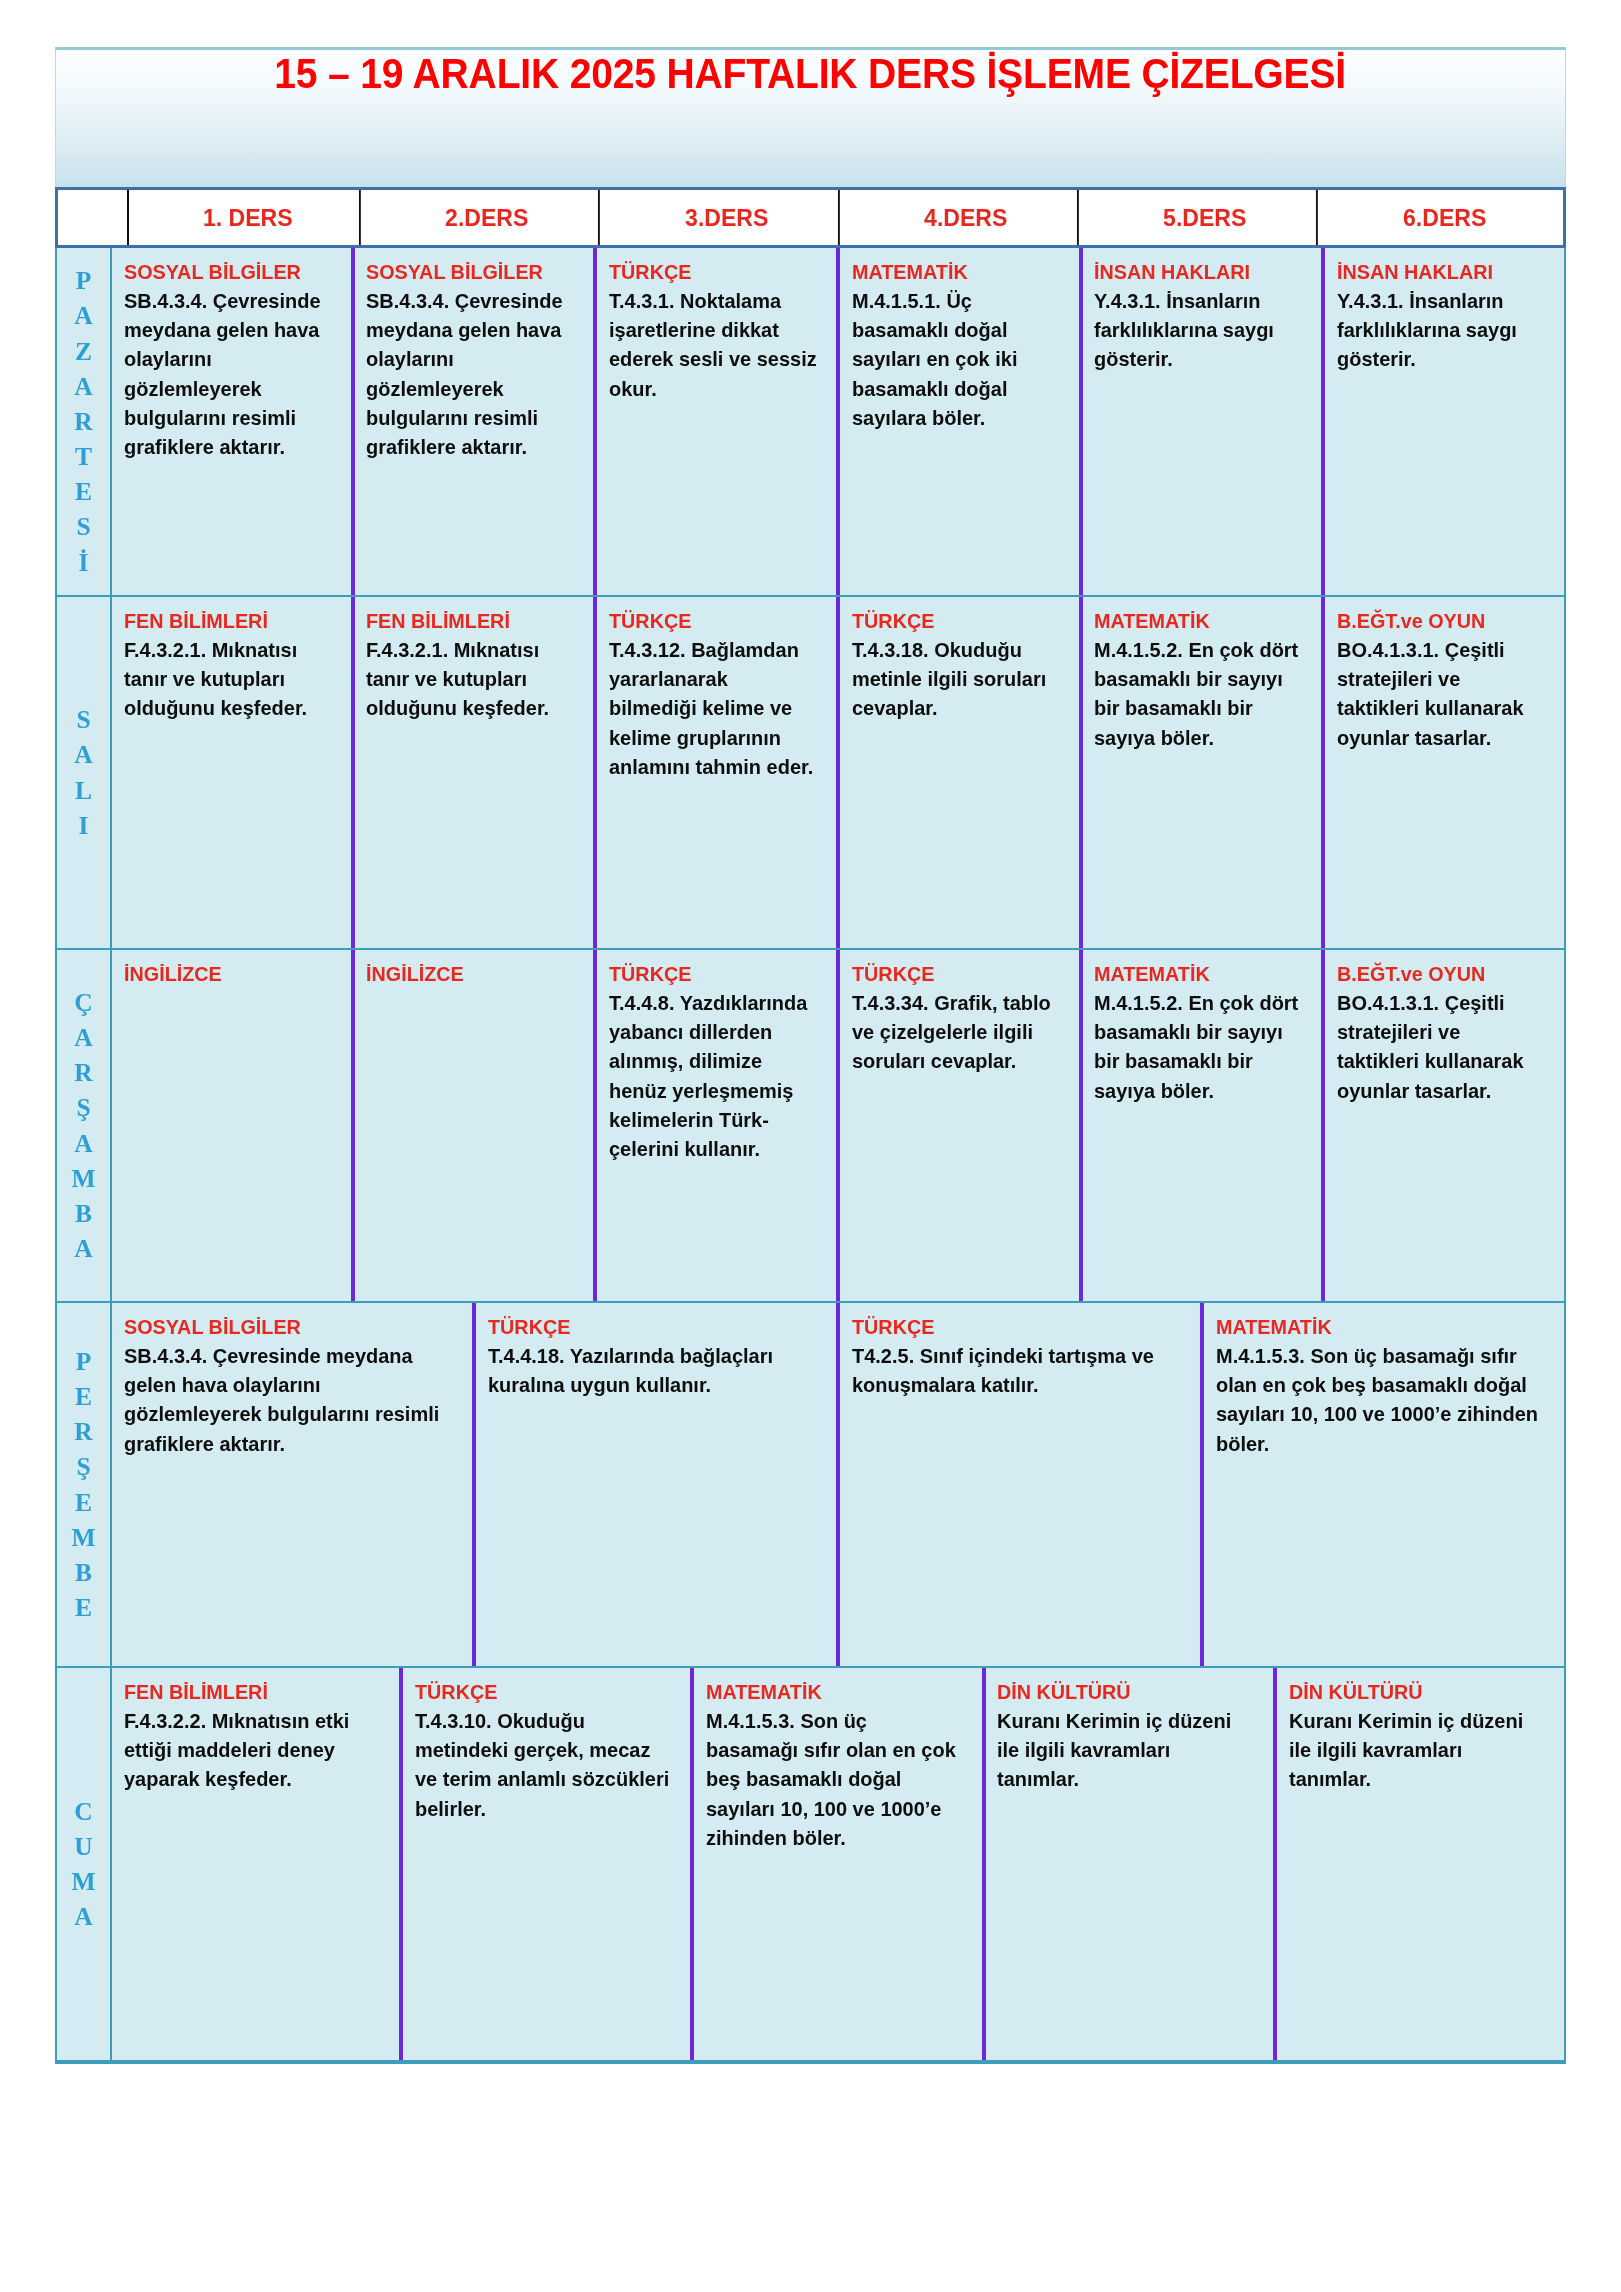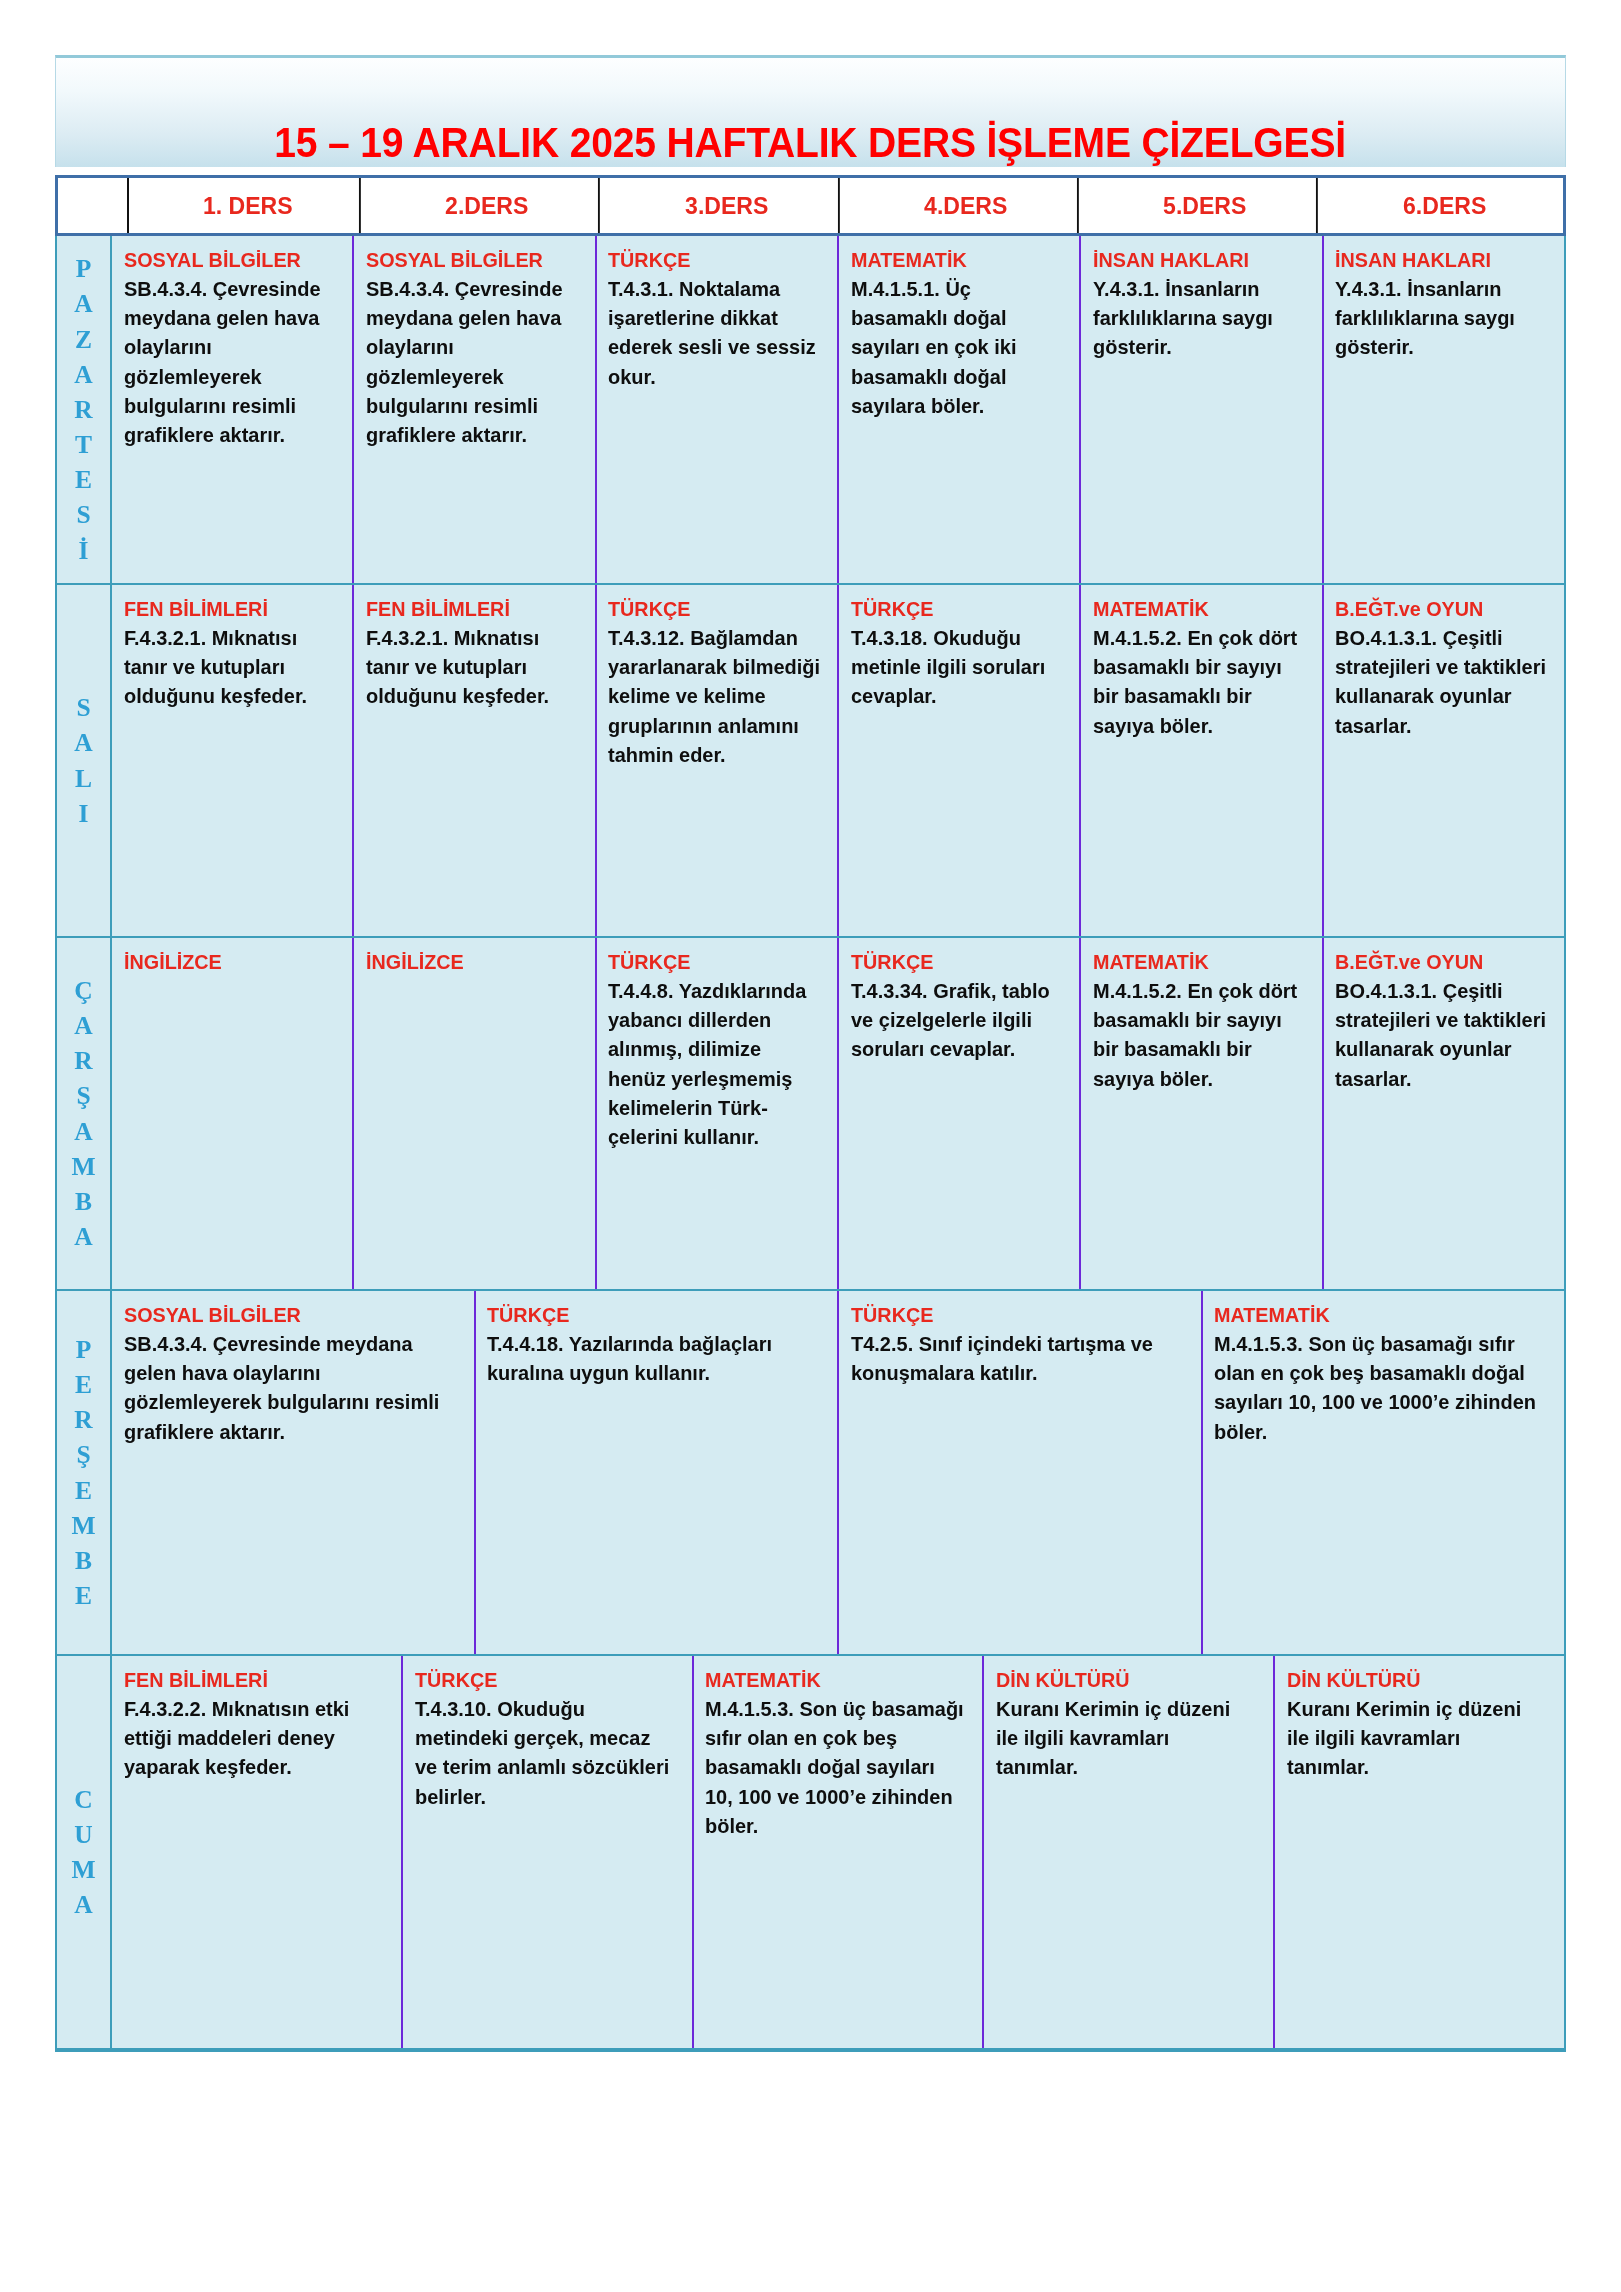--- a/index.html
+++ b/index.html
@@ -19,29 +19,29 @@
     width: 1621px;
     height: 2293px;
     box-sizing: border-box;
     padding: 47px 55px 0 55px;
   }
 
   
   .title-band {
     position: relative;
     width: 1511px;
-    height: 112px;
-    margin: 8px auto;
+    height: 140px;
+    margin: 0 auto;
     background: linear-gradient(to bottom, #fdfeff 0%, #f2f9fc 30%, #dcecf3 70%, #c6e1ec 100%);
     border-top: 3.9px solid #92c9d9;
     border-left: 1px solid #b6d9e6;
     border-right: 1px solid #b6d9e6;
     box-sizing: border-box;
     display: flex;
-    align-items: flex-end;
+    align-items: flex-start;
     justify-content: center;
   }
   .title-text {
     color: #ff0000;
     font-weight: bold;
     font-size: 42px;
     letter-spacing: -0.2px;
     white-space: nowrap;
     font-family: "Liberation Sans", sans-serif;
     transform: scaleX(0.93);
@@ -115,21 +115,21 @@
     color: #2e9fd4;
     font-family: "Liberation Serif", serif;
     font-weight: bold;
     font-size: 25.5px;
     line-height: 1.38;
     text-align: center;
   }
 
   .cell {
     flex: 1 1 0;
-    border-right: 2px solid #6d28d9;
+    border-right: 4px solid #6d28d9;
     box-sizing: border-box;
     padding: 9.8px 9.8px 9.8px 11.8px;
   }
   .cell:last-child { border-right: none; }
 
   .subject {
     color: #e8281e;
     font-weight: bold;
     font-size: 20.6px;
     line-height: 1.32;

